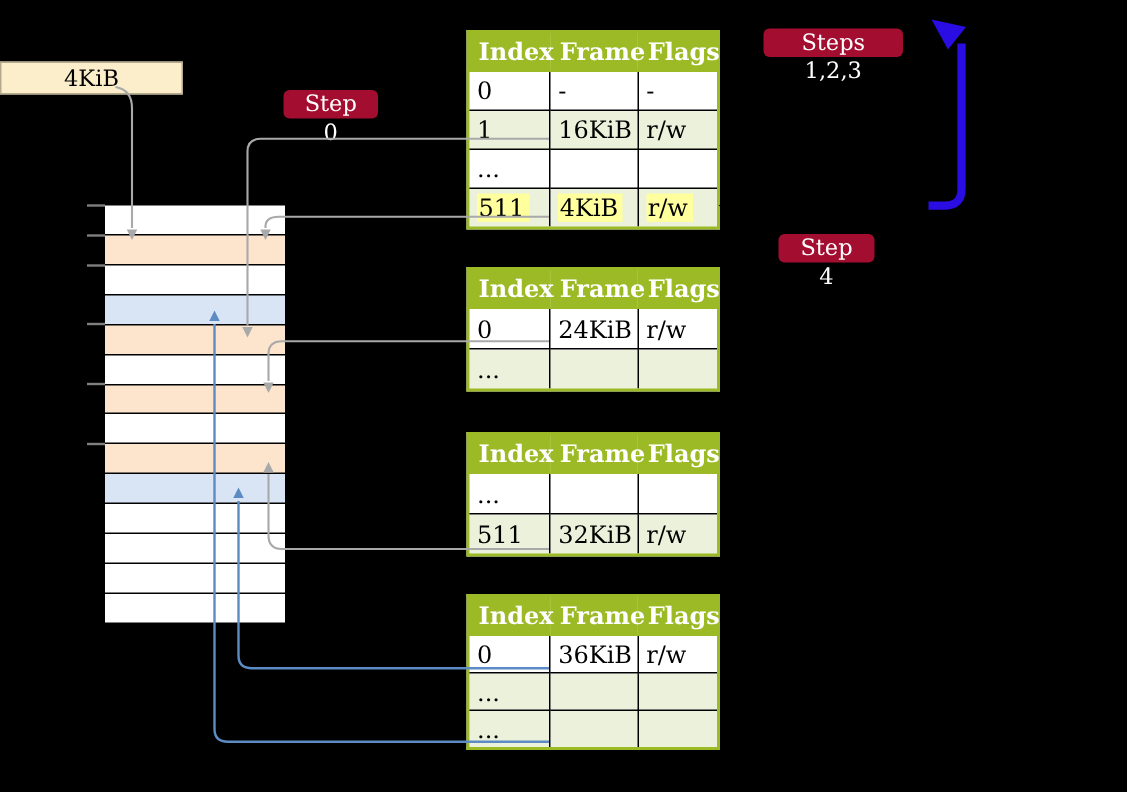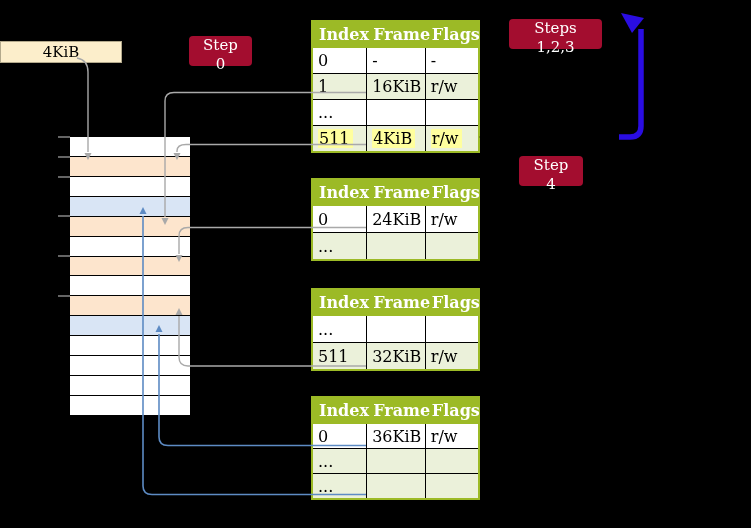--- a/index.html
+++ b/index.html
@@ -2,25 +2,25 @@
 <html><head>
 <meta charset="utf-8">
 <style>
   html,body{margin:0;padding:0;background:#000;width:751px;height:528px;overflow:hidden;
             font-family:"DejaVu Serif", "Liberation Serif", serif;}
   .stage{position:absolute;left:0;top:0;width:751px;height:528px;background:#000;}
 
   
   .tag{position:absolute;left:0;top:41px;width:120px;height:20px;background:#fceecb;
        border:1px solid #b3a98c;color:#000;font-size:15px;text-align:center;line-height:20px;}
-  .badge{position:absolute;height:30px;border-radius:4px;color:#fff;font-size:15px;
+  .badge{position:absolute;height:19px;border-radius:4px;color:#fff;font-size:15px;
          line-height:19px;text-align:center;padding:0 8px;box-sizing:border-box;}
   .badge.red{background:#a30d2f;}
   .badge.blue{background:#4b36e2;border-radius:2px;}
-  #b-step0   {left:189px;top:36px;width:63px;}
+  #b-step0   {left:189px;top:60px;width:63px;}
   #b-steps123{left:509px;top:19px;width:93px;}
   #b-steps1234{left:650px;top:21px;width:101px;}
   #b-step4   {left:519px;top:156px;width:64px;}
 
   
   .strip{position:absolute;left:70px;top:137px;width:120px;height:278px;background:#000;
          display:flex;flex-direction:column;gap:1px;}
   .strip-row{flex:1;}
   .free{background:#ffffff;}
   .table-frame{background:#fde5cd;}

